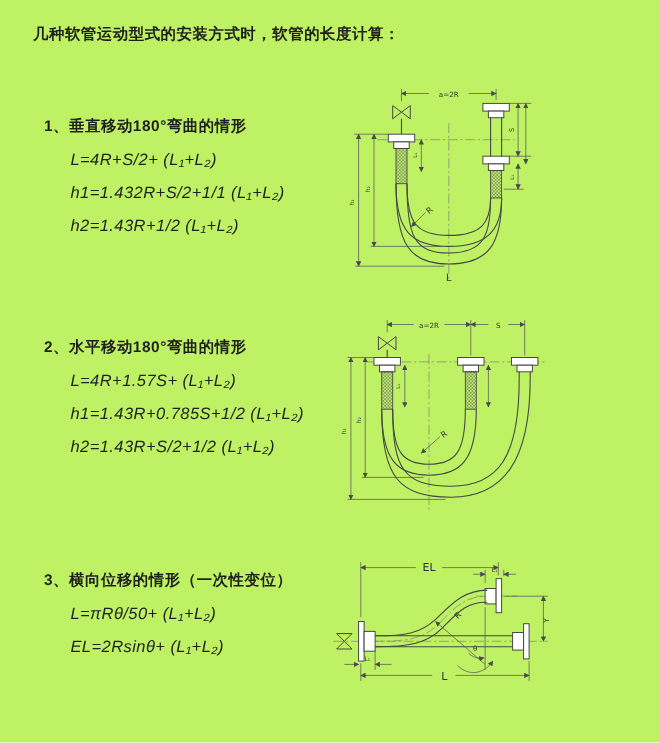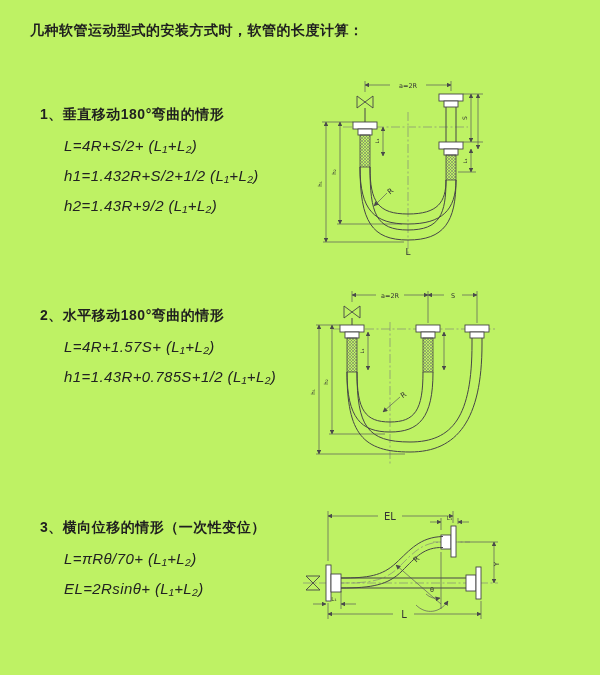--- a/index.html
+++ b/index.html
@@ -21,33 +21,34 @@
 </head>
 <body>
 
 <div class="page">
 
   <div class="title">几种软管运动型式的安装方式时，软管的长度计算：</div>
 
   <div class="sec" style="top:106px">
     <div class="h">1、垂直移动180°弯曲的情形</div>
     <div class="f">L=4R+S/2+ (L₁+L₂)</div>
-    <div class="f">h1=1.432R+S/2+1/2 (L₁+L₂)</div>
-    <div class="f">h2=1.43R+9/2 (L₁+L₂)</div>
+    <div class="f">h1=1.432R+S/2+1/1 (L₁+L₂)</div>
+    <div class="f">h2=1.43R+1/2 (L₁+L₂)</div>
   </div>
 
   <div class="sec" style="top:307px">
     <div class="h">2、水平移动180°弯曲的情形</div>
     <div class="f">L=4R+1.57S+ (L₁+L₂)</div>
     <div class="f">h1=1.43R+0.785S+1/2 (L₁+L₂)</div>
+    <div class="f">h2=1.43R+S/2+1/2 (L₁+L₂)</div>
   </div>
 
   <div class="sec" style="top:519px">
     <div class="h">3、横向位移的情形（一次性变位）</div>
-    <div class="f">L=πRθ/70+ (L₁+L₂)</div>
+    <div class="f">L=πRθ/50+ (L₁+L₂)</div>
     <div class="f">EL=2Rsinθ+ (L₁+L₂)</div>
   </div>
 
   <svg class="dia" style="left:308px;top:72px" width="288" height="186" viewBox="0 0 288 186">
     <defs>
       <marker id="ah1" viewBox="0 0 10 10" refX="9" refY="5" markerWidth="7" markerHeight="7" orient="auto-start-reverse">
         <path d="M0,0 L10,5 L0,10 z" fill="#4a4a4a"></path>
       </marker>
       <pattern id="br1" width="3" height="3" patternUnits="userSpaceOnUse">
         <path d="M0,3 L3,0 M0,0 L3,3" stroke="#6a6a6a" stroke-width="0.5"></path>

